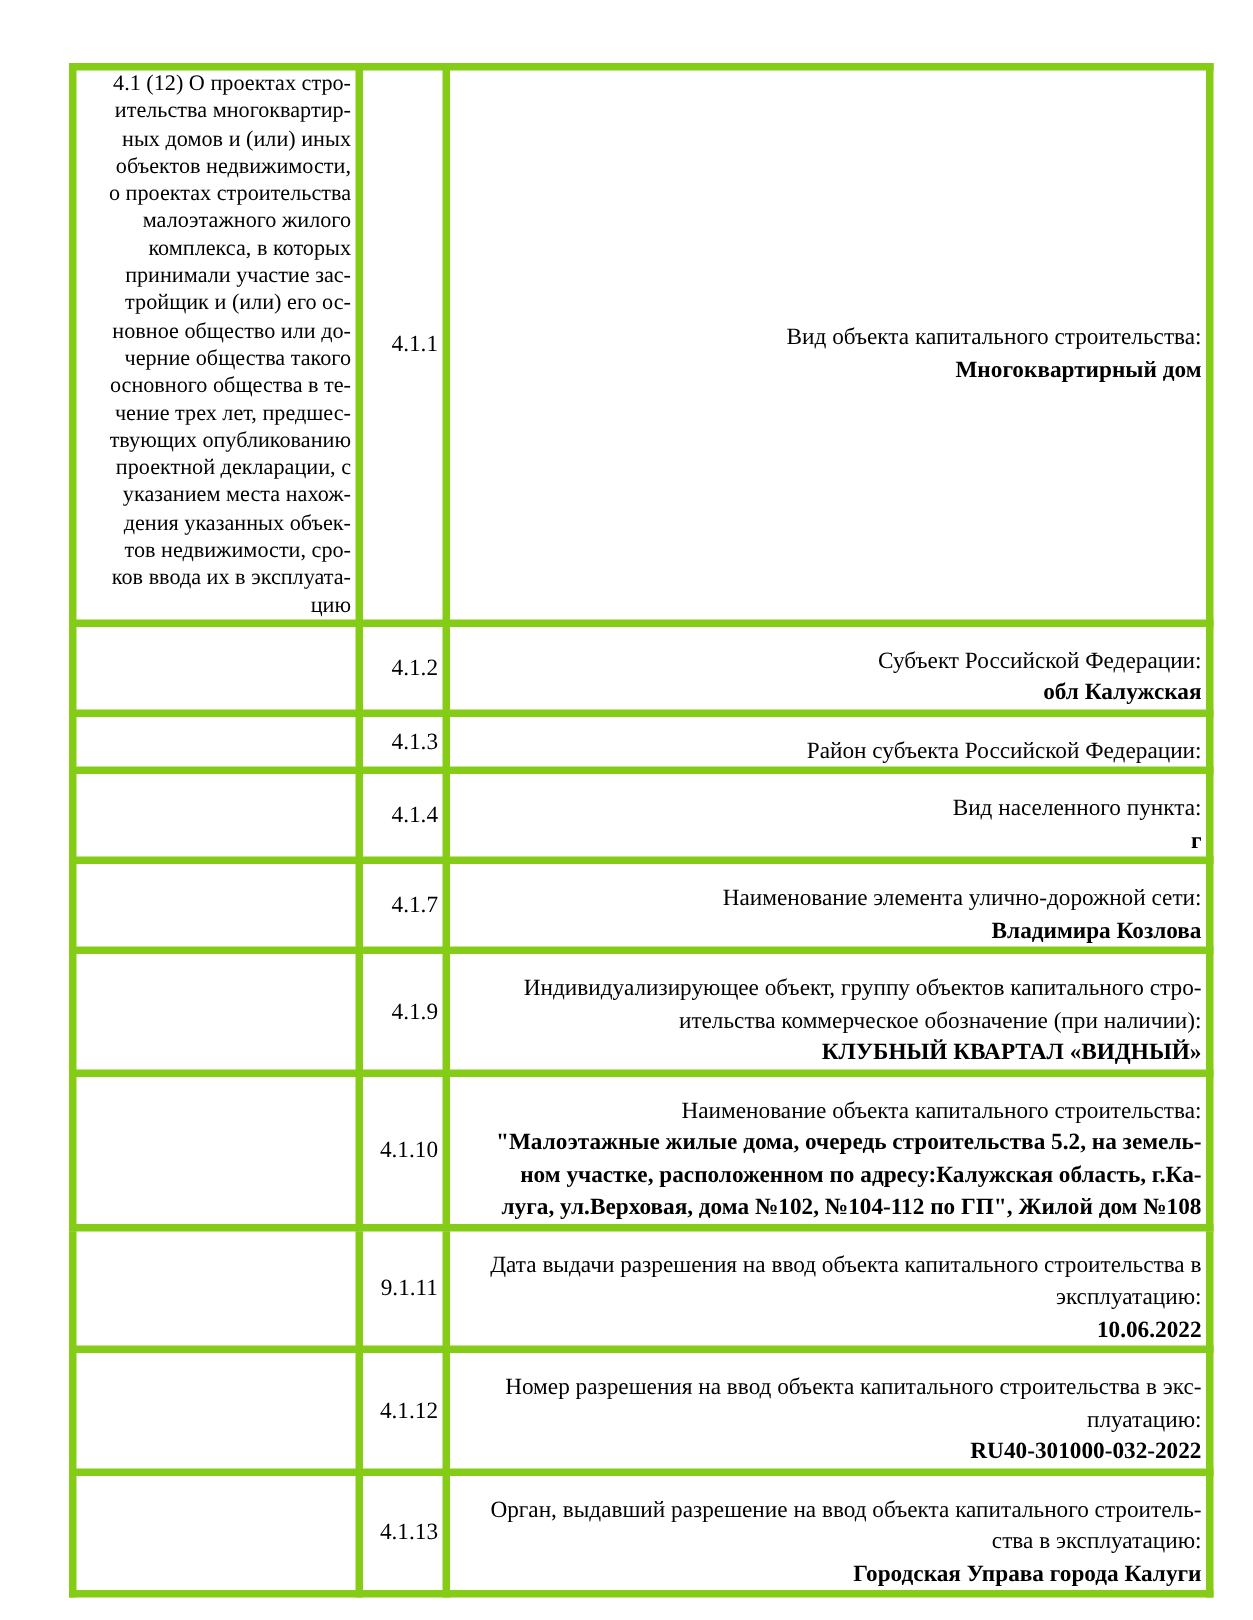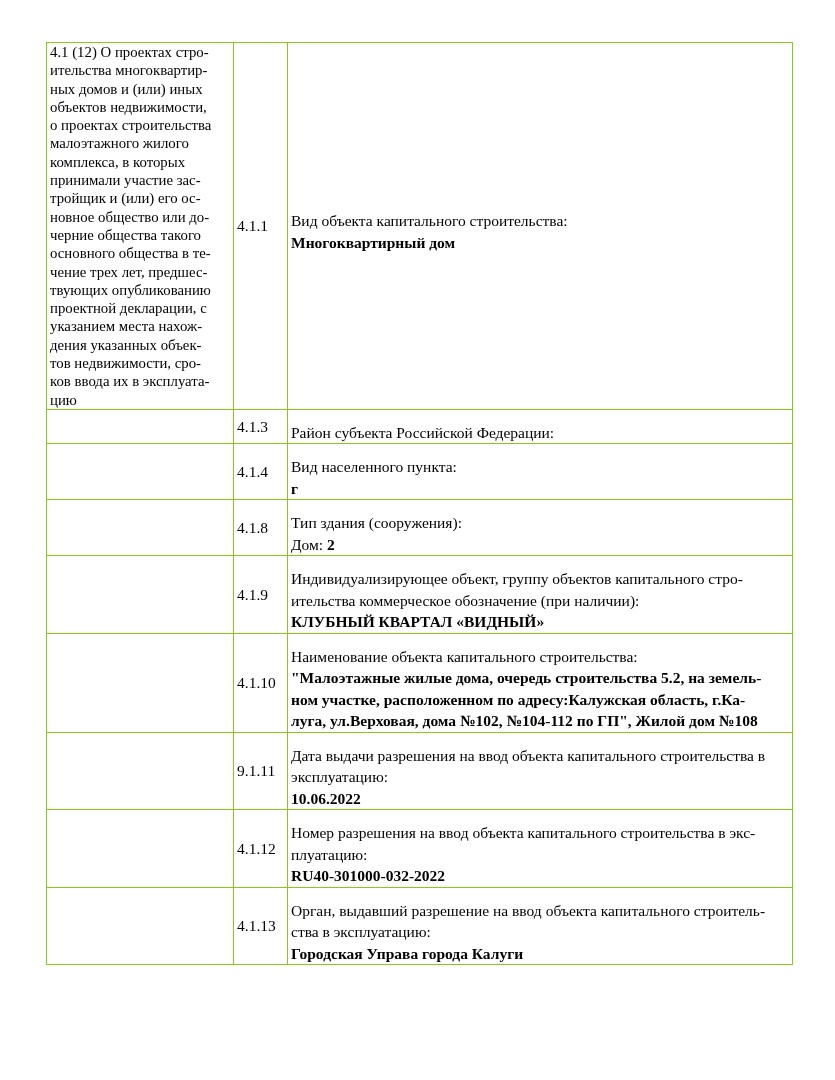--- a/index.html
+++ b/index.html
@@ -13,26 +13,27 @@
     font-family: "Liberation Serif", "DejaVu Serif", serif;
     color: #000000;
   }
   table.decl {
     border-collapse: collapse;
     margin: 42px 0 0 46px;
     table-layout: fixed;
     width: 744px;
   }
   table.decl td {
-    border: 1px solid #84cc16;
+    border: 5px solid #84cc16;
     padding: 0 3px;
     font-size: 15.5px;
     line-height: 21.5px;
     vertical-align: middle;
     overflow: hidden;
+    text-align: right;
   }
   td.col-left  { width: 180px; vertical-align: top; padding: 1px 3px; }
   td.col-code  { width: 47px; }
   td.col-main  { width: 498px; }
   .left-note {
     font-size: 14.8px;
     line-height: 18.3px;
     white-space: pre-line;
   }
   .label {
@@ -76,39 +77,47 @@
 цию</div>
     </td>
     <td class="col-code">4.1.1</td>
     <td class="col-main">
       <div class="label">Вид объекта капитального строительства:</div>
       <div class="value"><span class="prefix"></span><span>Многоквартирный дом</span></div>
     </td>
   </tr>
   <tr>
     <td class="col-left"></td>
+    <td class="col-code">4.1.2</td>
+    <td class="col-main">
+      <div class="label">Субъект Российской Федерации:</div>
+      <div class="value"><span class="prefix"></span><span>обл Калужская</span></div>
+    </td>
+  </tr>
+  <tr>
+    <td class="col-left"></td>
     <td class="col-code">4.1.3</td>
     <td class="col-main">
       <div class="label">Район субъекта Российской Федерации:</div>
     </td>
   </tr>
   <tr>
     <td class="col-left"></td>
     <td class="col-code">4.1.4</td>
     <td class="col-main">
       <div class="label">Вид населенного пункта:</div>
       <div class="value"><span class="prefix"></span><span>г</span></div>
     </td>
   </tr>
   <tr>
     <td class="col-left"></td>
-    <td class="col-code">4.1.8</td>
+    <td class="col-code">4.1.7</td>
     <td class="col-main">
-      <div class="label">Тип здания (сооружения):</div>
-      <div class="value"><span class="prefix">Дом: </span><span>2</span></div>
+      <div class="label">Наименование элемента улично-дорожной сети:</div>
+      <div class="value"><span class="prefix"></span><span>Владимира Козлова</span></div>
     </td>
   </tr>
   <tr>
     <td class="col-left"></td>
     <td class="col-code">4.1.9</td>
     <td class="col-main">
       <div class="label">Индивидуализирующее объект, группу объектов капитального стро-
 ительства коммерческое обозначение (при наличии):</div>
       <div class="value"><span class="prefix"></span><span>КЛУБНЫЙ КВАРТАЛ «ВИДНЫЙ»</span></div>
     </td>

